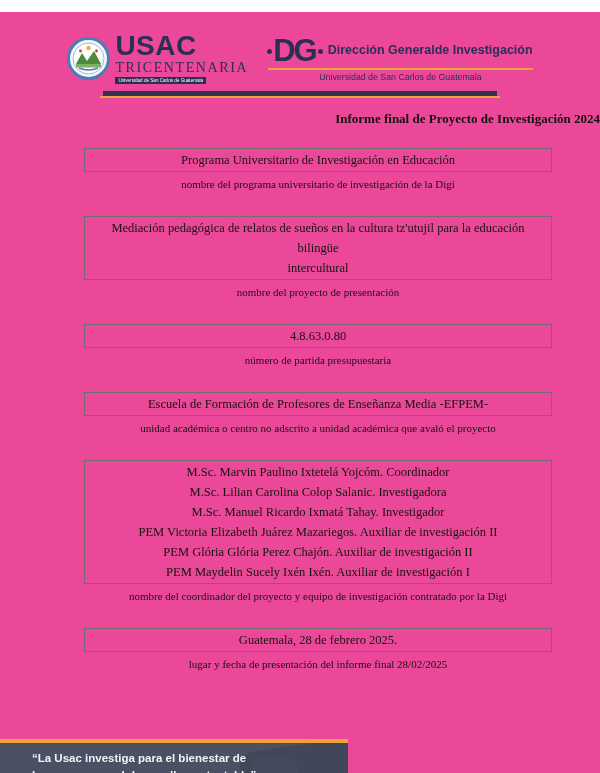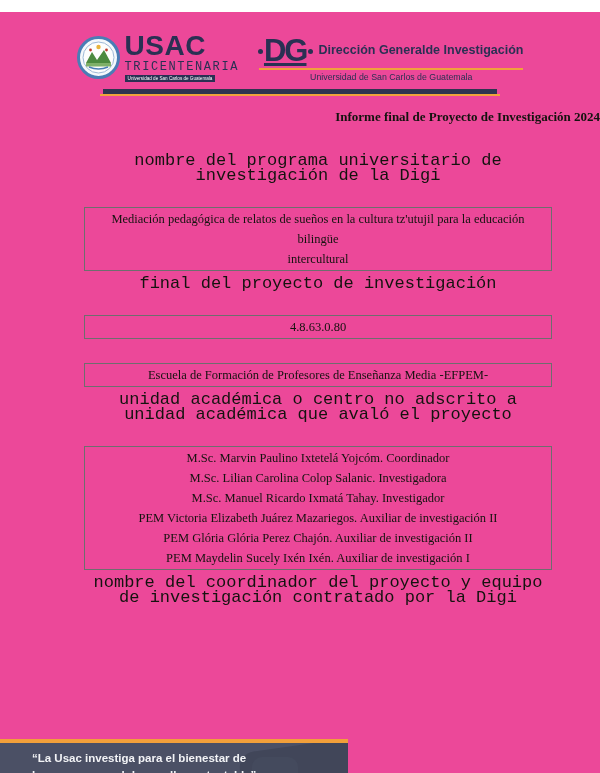--- a/index.html
+++ b/index.html
@@ -8,27 +8,27 @@
     background:#ec4899; overflow:hidden;
     font-family:"Liberation Serif", serif; color:#14130f;
   }
 
   
   .logos { display:flex; justify-content:center; align-items:flex-start; gap:20px; padding-top:21px; }
   .usac-logo { display:flex; align-items:center; gap:5px; }
   .usac-seal { width:43px; height:43px; display:block; }
   .usac-text { display:flex; flex-direction:column; align-items:flex-start; }
   .usac-acronym { font-family:"Liberation Sans", sans-serif; font-weight:bold; font-size:28px; line-height:26px; color:#2a3053; letter-spacing:0.5px; }
-  .usac-sub { font-family:Liberation Mono, monospace; font-size:12px; letter-spacing:1.6px; color:#2a3053; margin-top:1px; }
+  .usac-sub { font-family:Liberation Serif, serif; font-size:14px; letter-spacing:1.6px; color:#2a3053; margin-top:1px; }
   .usac-banner { font-family:"Liberation Sans", sans-serif; font-size:4.6px; color:#ffffff; background:#2a3053; padding:1px 3px; margin-top:1px; white-space:nowrap; }
 
   .digi-logo { display:flex; flex-direction:column; margin-top:4px; }
   .digi-top { display:flex; align-items:center; gap:7px; }
   .digi-monogram-wrap { position:relative; padding:0 5px; }
-  .digi-monogram { font-family:"Liberation Sans", sans-serif; font-weight:bold; font-size:31px; line-height:27px; color:#2a3053; letter-spacing:-2px;text-decoration:underline; }
+  .digi-monogram { font-family:"Liberation Sans", sans-serif; font-weight:bold; font-size:31px; line-height:27px; color:#2a3053; letter-spacing:-2px; }
   .digi-dot { position:absolute; width:5px; height:5px; border-radius:50%; background:#2a3053; top:12px; }
   .digi-dot.left { left:-1px; }
   .digi-dot.right { right:-2px; }
   .digi-name { display:flex; flex-direction:row; }
   .digi-name span { font-family:"Liberation Sans", sans-serif; font-weight:bold; font-size:12.5px; line-height:13.5px; color:#2a3053; }
   .digi-divider { height:2px; background:#f0a23c; margin-top:3px; }
   .digi-sub { font-family:"Liberation Sans", sans-serif; font-size:8.8px; color:#2a3053; margin-top:2px; text-align:center; white-space:nowrap; }
 
   
   .header-bar { width:400px; margin:7px auto 0; }
@@ -37,21 +37,21 @@
 
   
   .doc-title { text-align:right; font-weight:bold; font-size:13px; margin-top:13px; }
 
   
   .content { position:absolute; left:84px; top:136px; width:468px; }
   .field-group + .field-group { margin-top:24px; }
   .field-box { border:1px solid #6e6e6e; background:transparent; text-align:center; padding:1px 6px; }
   .field-line { font-size:12.5px; line-height:20px; white-space:nowrap; }
   .fg-project .field-line, .fg-team .field-line { white-space:normal; }
-  .field-caption { text-align:center; font-size:17px; line-height:15px; margin-top:5px;font-family:Liberation Mono, monospace; }
+  .field-caption { text-align:center; font-size:11px; line-height:15px; margin-top:5px; }
 
   
   .footer { position:absolute; left:0; bottom:0; width:348px; }
   .footer-orange { height:4px; background:#f2a03a; }
   .footer-panel { position:relative; height:42px; background:#4b5065; overflow:hidden;
     padding:7px 0 0 32px; box-sizing:border-box; }
   .footer-quote { font-family:"Liberation Sans", sans-serif; font-weight:bold; font-size:11.5px;
     line-height:16.5px; color:#f2f3f6; position:relative; z-index:2; }
   .footer-watermark { position:absolute; right:-14px; top:2px; width:120px; height:70px;
     background:#414659; border-radius:16px; transform:rotate(-8deg); z-index:1; }
@@ -104,35 +104,39 @@
   <div class="header-bar">
     <div class="navy"></div>
     <div class="orange"></div>
   </div>
 
   <div class="doc-title">Informe final de Proyecto de Investigación 2024</div>
 
   <div class="content">
 
     <div class="field-group fg-programa">
+      <div class="field-box">
+        <div class="field-line">Programa Universitario de Investigación en Educación</div>
+      </div>
       <div class="field-caption">nombre del programa universitario de investigación de la Digi</div>
     </div>
 
     <div class="field-group fg-project">
       <div class="field-box">
         <div class="field-line">Mediación pedagógica de relatos de sueños en la cultura tz'utujil para la educación bilingüe</div>
         <div class="field-line">intercultural</div>
       </div>
-      <div class="field-caption">final del proyecto de investigación</div>
+      <div class="field-caption">nombre del proyecto de presentación</div>
     </div>
 
     <div class="field-group fg-partida">
       <div class="field-box">
         <div class="field-line">4.8.63.0.80</div>
       </div>
+      <div class="field-caption">número de partida presupuestaria</div>
     </div>
 
     <div class="field-group fg-unidad">
       <div class="field-box">
         <div class="field-line">Escuela de Formación de Profesores de Enseñanza Media -EFPEM-</div>
       </div>
       <div class="field-caption">unidad académica o centro no adscrito a unidad académica que avaló el proyecto</div>
     </div>
 
     <div class="field-group fg-team">
@@ -140,20 +144,26 @@
         <div class="field-line">M.Sc. Marvin Paulino Ixtetelá Yojcóm. Coordinador</div>
         <div class="field-line">M.Sc. Lilian Carolina Colop Salanic. Investigadora</div>
         <div class="field-line">M.Sc. Manuel Ricardo Ixmatá Tahay. Investigador</div>
         <div class="field-line">PEM Victoria Elizabeth Juárez Mazariegos. Auxiliar de investigación II</div>
         <div class="field-line">PEM Glória Glória Perez Chajón. Auxiliar de investigación II</div>
         <div class="field-line">PEM Maydelin Sucely Ixén Ixén. Auxiliar de investigación I</div>
       </div>
       <div class="field-caption">nombre del coordinador del proyecto y equipo de investigación contratado por la Digi</div>
     </div>
 
+    <div class="field-group fg-fecha">
+      <div class="field-box">
+        <div class="field-line">Guatemala, 28 de febrero 2025.</div>
+      </div>
+      <div class="field-caption">lugar y fecha de presentación del informe final 28/02/2025</div>
+    </div>
 
   </div>
 
   <div class="footer">
     <div class="footer-orange"></div>
     <div class="footer-panel">
       <div class="footer-watermark"></div>
       <div class="footer-watermark2"></div>
       <div class="footer-quote">“La Usac investiga para el bienestar de</div>
       <div class="footer-quote">las personas y el desarrollo sustentable”</div>

